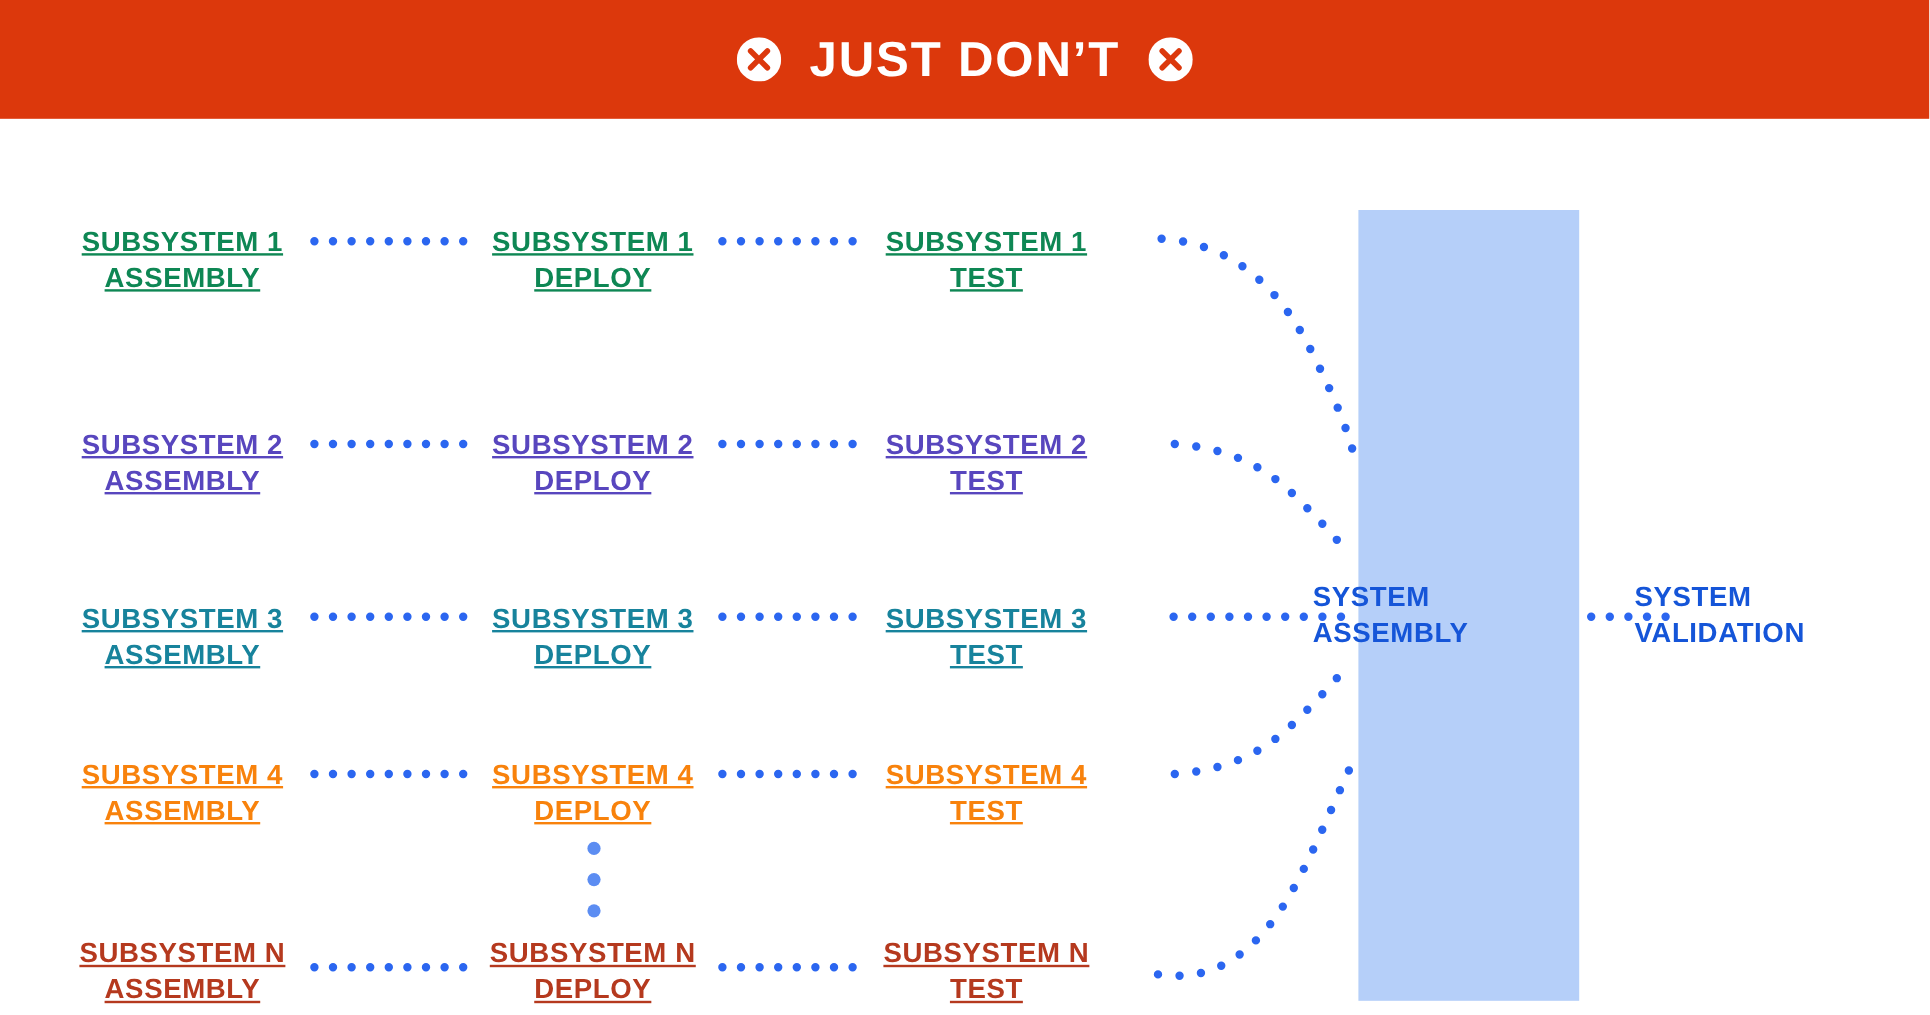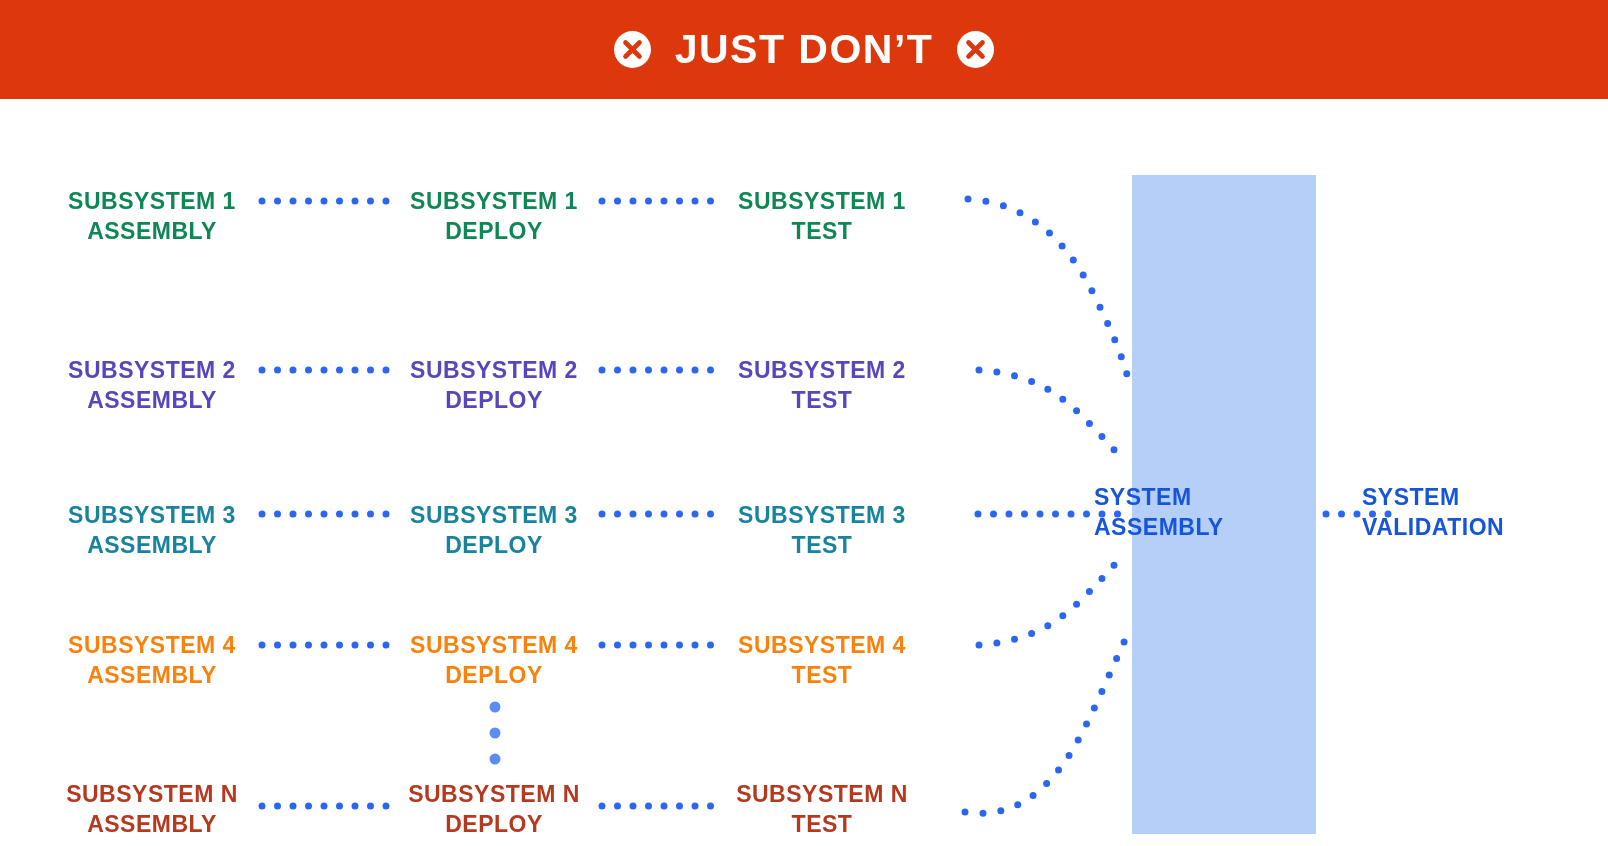--- a/index.html
+++ b/index.html
@@ -21,21 +21,21 @@
     fill:none;stroke:var(--connector-blue,#2B66F0);stroke-width:7;
     stroke-linecap:round;stroke-dasharray:0 15.5;
   }
   .dotcurve{
     fill:none;stroke:var(--connector-blue,#2B66F0);stroke-width:7;
     stroke-linecap:round;stroke-dasharray:0 18;
   }
   .ellipsis-dot{fill:var(--ellipsis-blue,#5C8DF2);}
   .stage{
     position:absolute;width:300px;text-align:center;
-    font-size:23px;font-weight:700;line-height:30px;letter-spacing:0.5px;
+    font-size:23px;font-weight:700;line-height:30px;letter-spacing:0.5px;text-decoration:underline;
   }
   .assembly-box{
     position:absolute;left:1132px;top:175px;width:184px;height:659px;
     background:var(--box-fill,#B5CFF9);
   }
   .system-label{
     position:absolute;width:260px;text-align:left;
     font-size:23px;font-weight:700;line-height:30px;letter-spacing:0.5px;
     color:var(--system-blue,#1555D8);
   }

